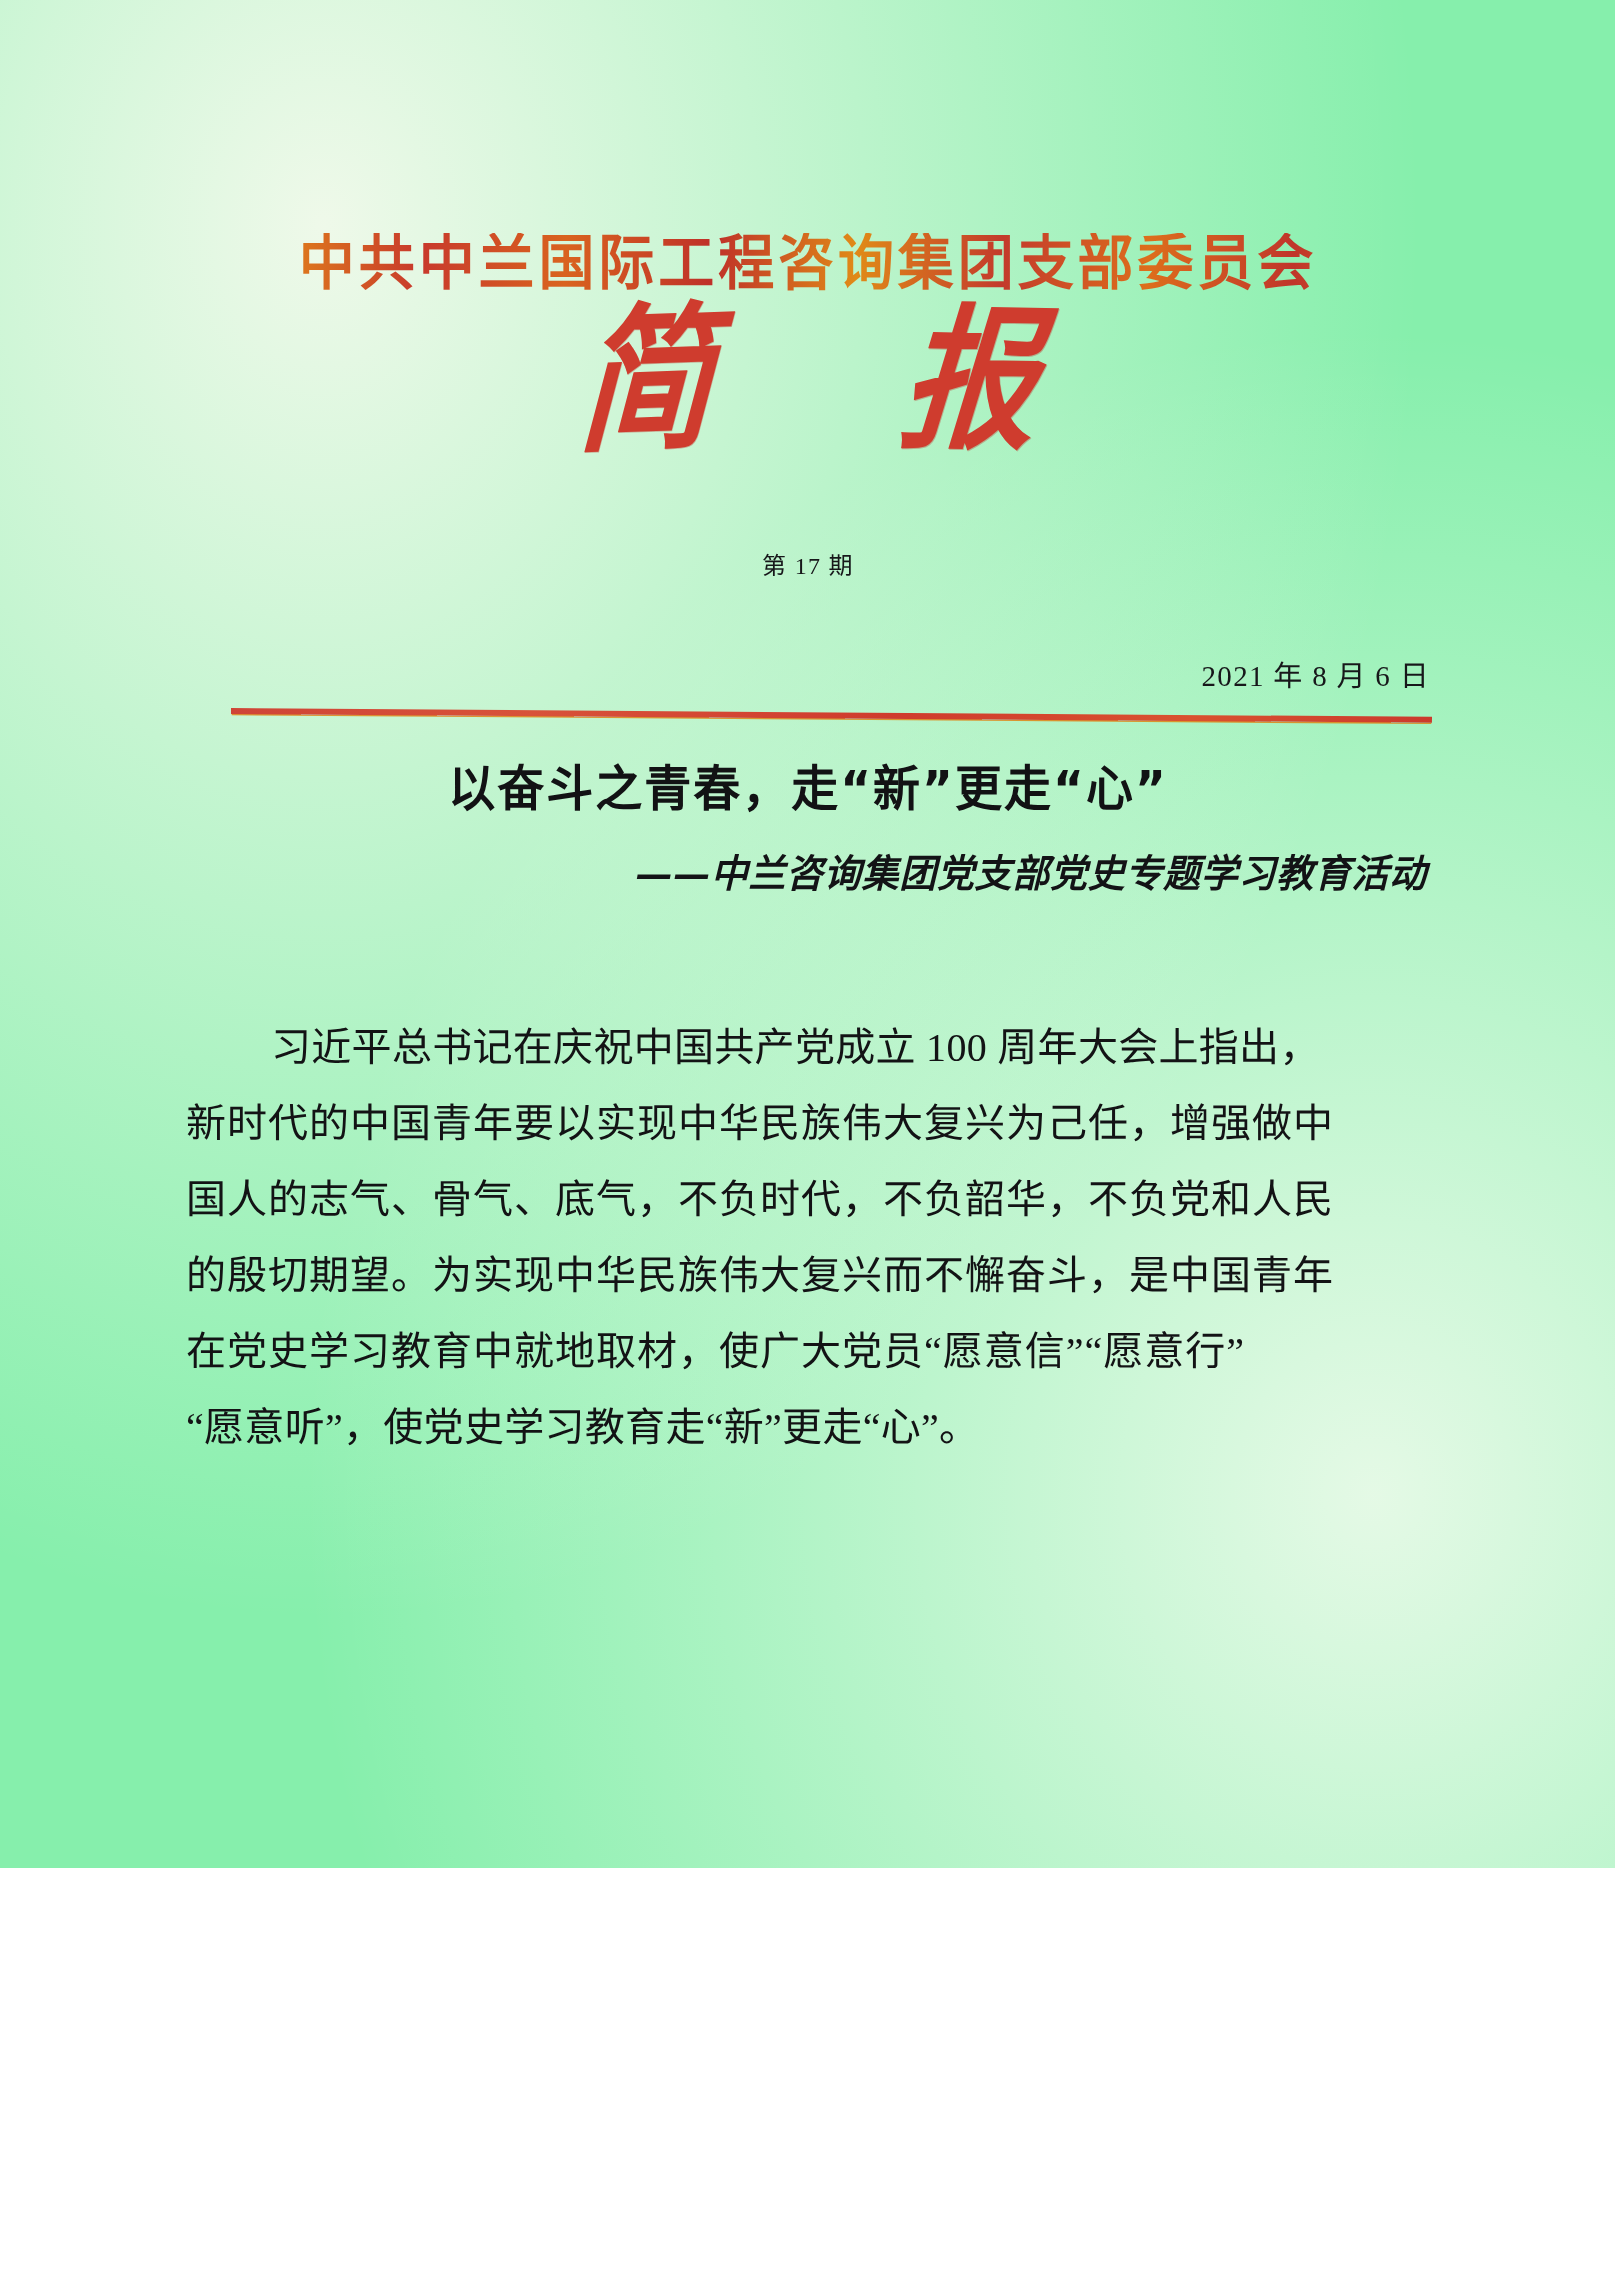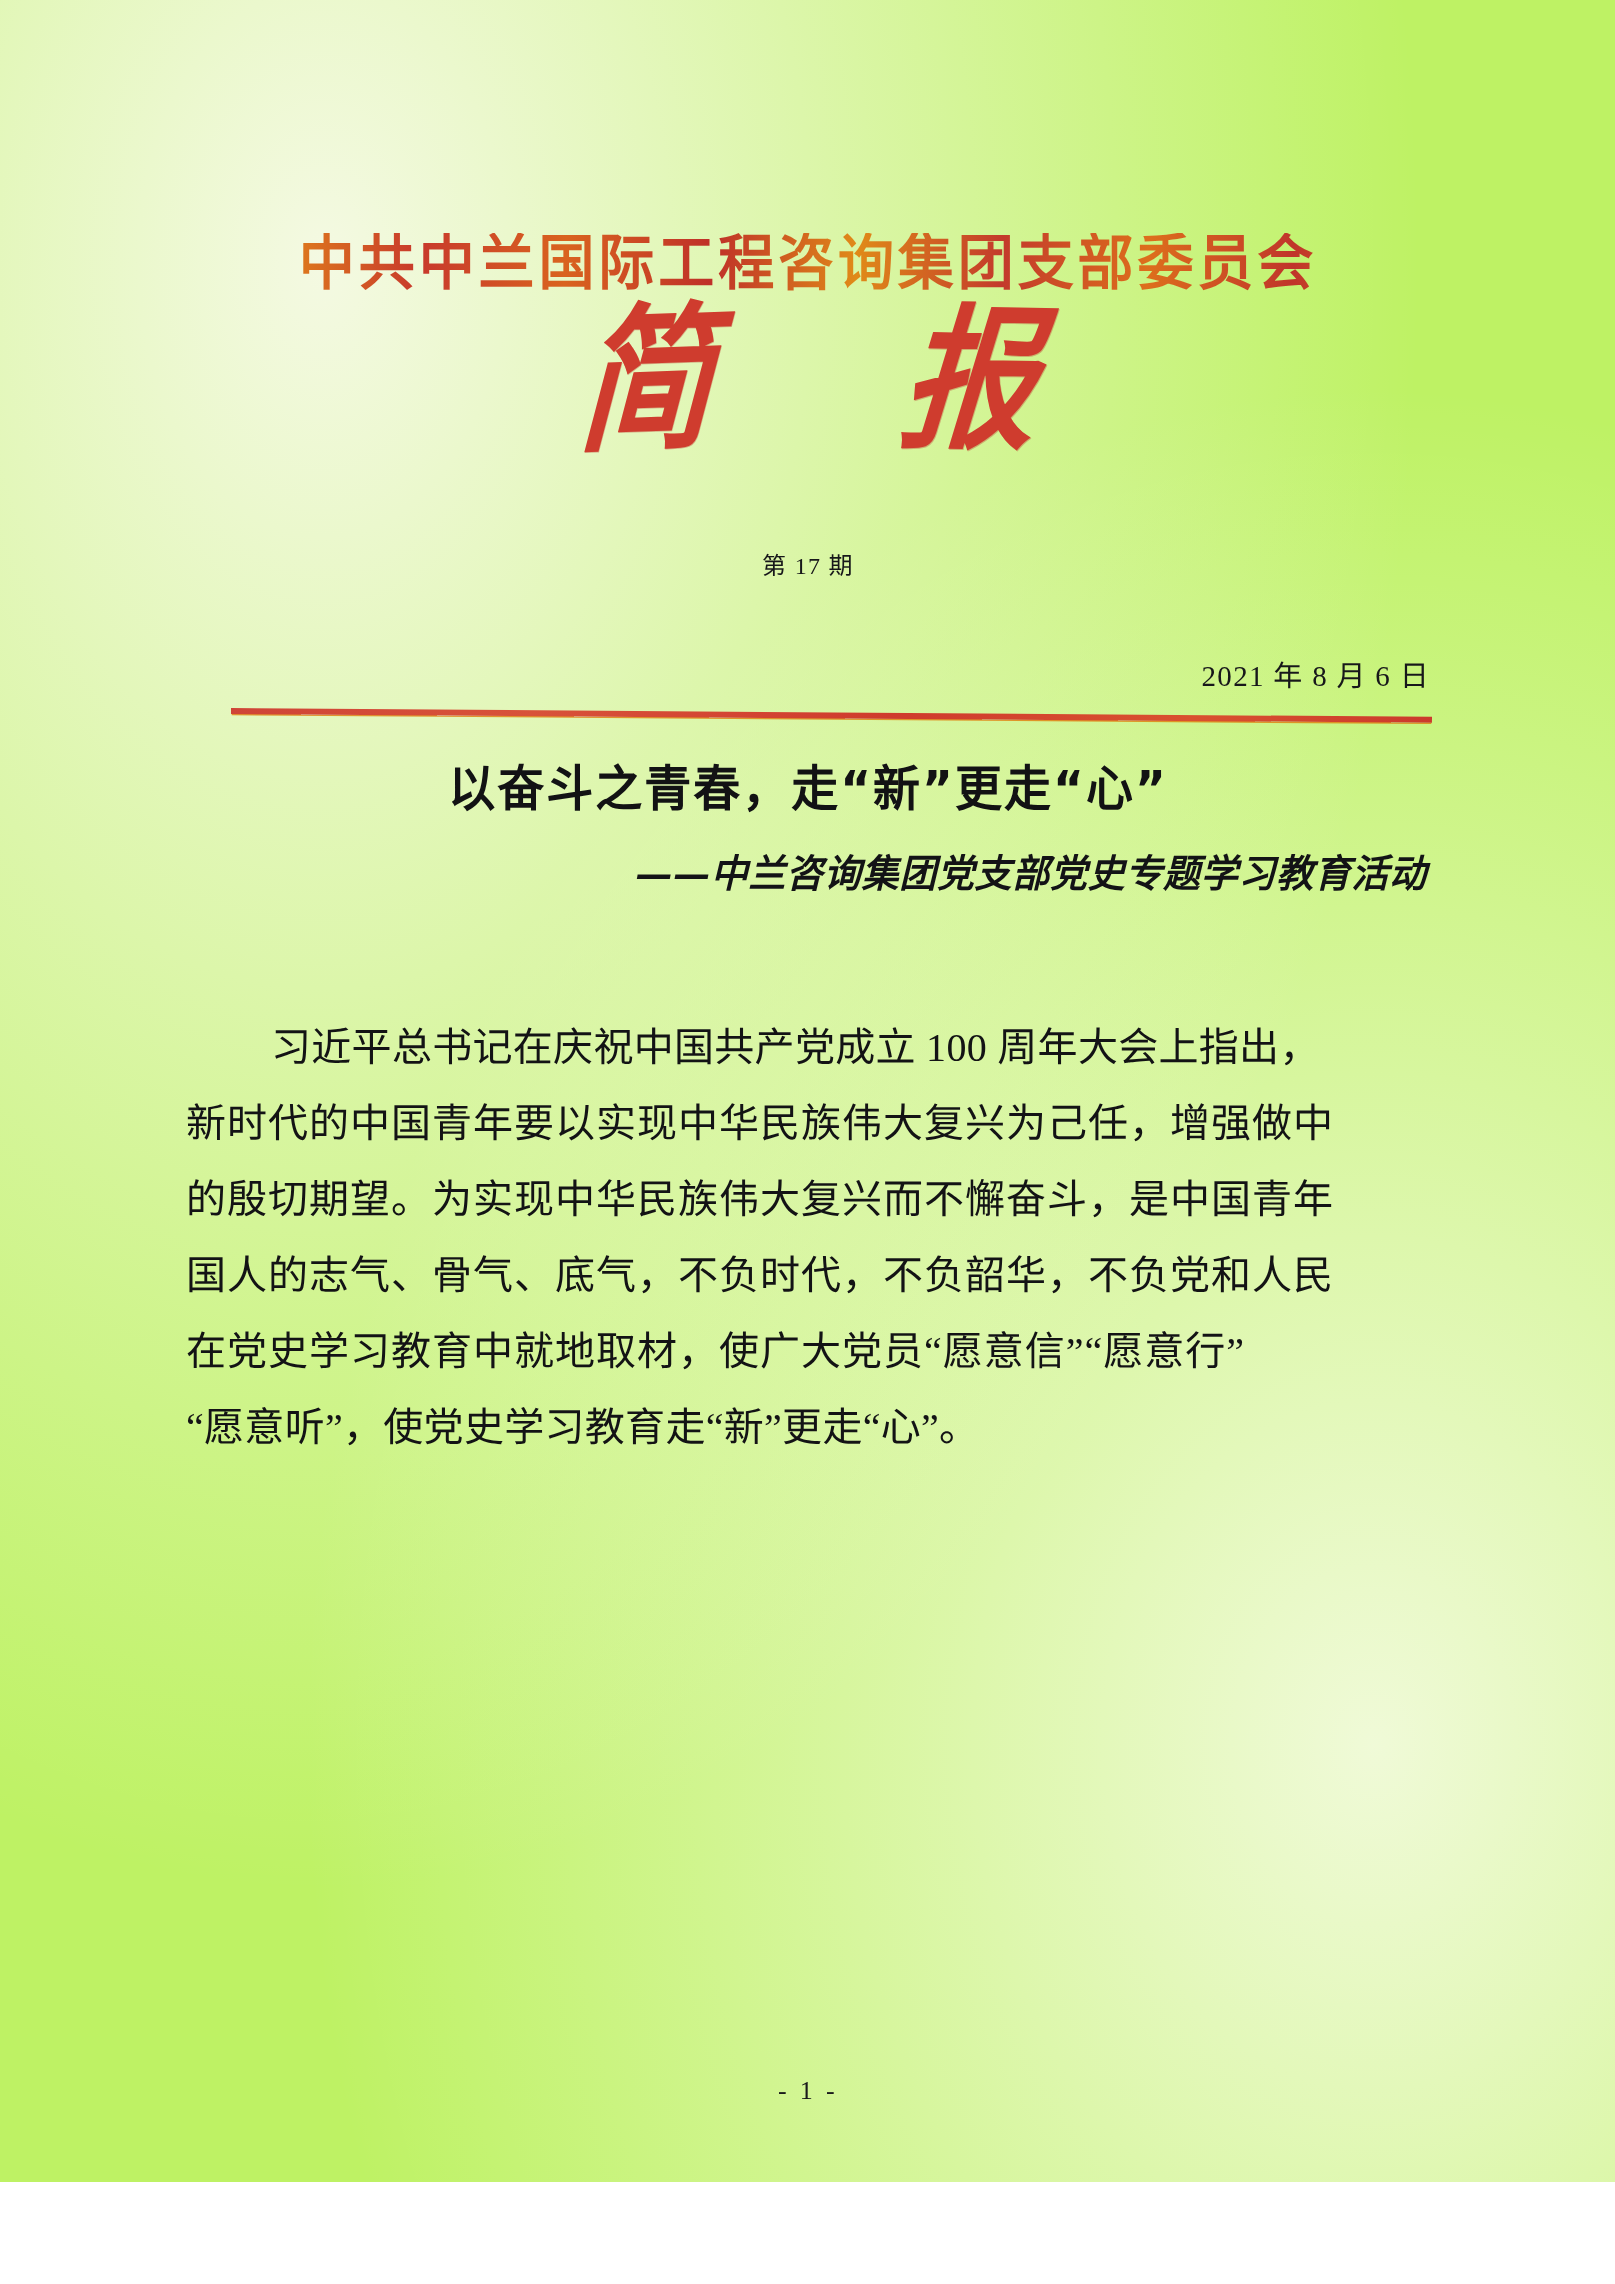--- a/index.html
+++ b/index.html
@@ -5,22 +5,22 @@
 <style>
   html, body {
     margin: 0;
     padding: 0;
     background: #ffffff;
   }
 
   .page {
     position: relative;
     width: 1616px;
-    height: 2182px;
-    background: #bef264;
+    height: 1868px;
+    background: #86efac;
     font-family: "Liberation Serif", "DejaVu Serif", serif;
     overflow: hidden;
   }
 
   
   .page::before {
     content: "";
     position: absolute;
     inset: 0;
     background:
@@ -210,22 +210,22 @@
 
     <div class="red-rule"></div>
 
     <div class="article-title">以奋斗之青春，走“新”更走“心”</div>
 
     <div class="article-subtitle">——中兰咨询集团党支部党史专题学习教育活动</div>
 
     <div class="body-block">
       <div class="body-line indent">习近平总书记在庆祝中国共产党成立 100 周年大会上指出，</div>
       <div class="body-line justify">新时代的中国青年要以实现中华民族伟大复兴为己任，增强做中</div>
+      <div class="body-line justify">国人的志气、骨气、底气，不负时代，不负韶华，不负党和人民</div>
       <div class="body-line justify">的殷切期望。为实现中华民族伟大复兴而不懈奋斗，是中国青年</div>
-      <div class="body-line justify">国人的志气、骨气、底气，不负时代，不负韶华，不负党和人民</div>
       <div class="body-line justify">在党史学习教育中就地取材，使广大党员“愿意信”“愿意行”</div>
       <div class="body-line">“愿意听”，使党史学习教育走“新”更走“心”。</div>
     </div>
 
     <div class="page-footer">- 1 -</div>
 
   </div>
 </div>
 
 

